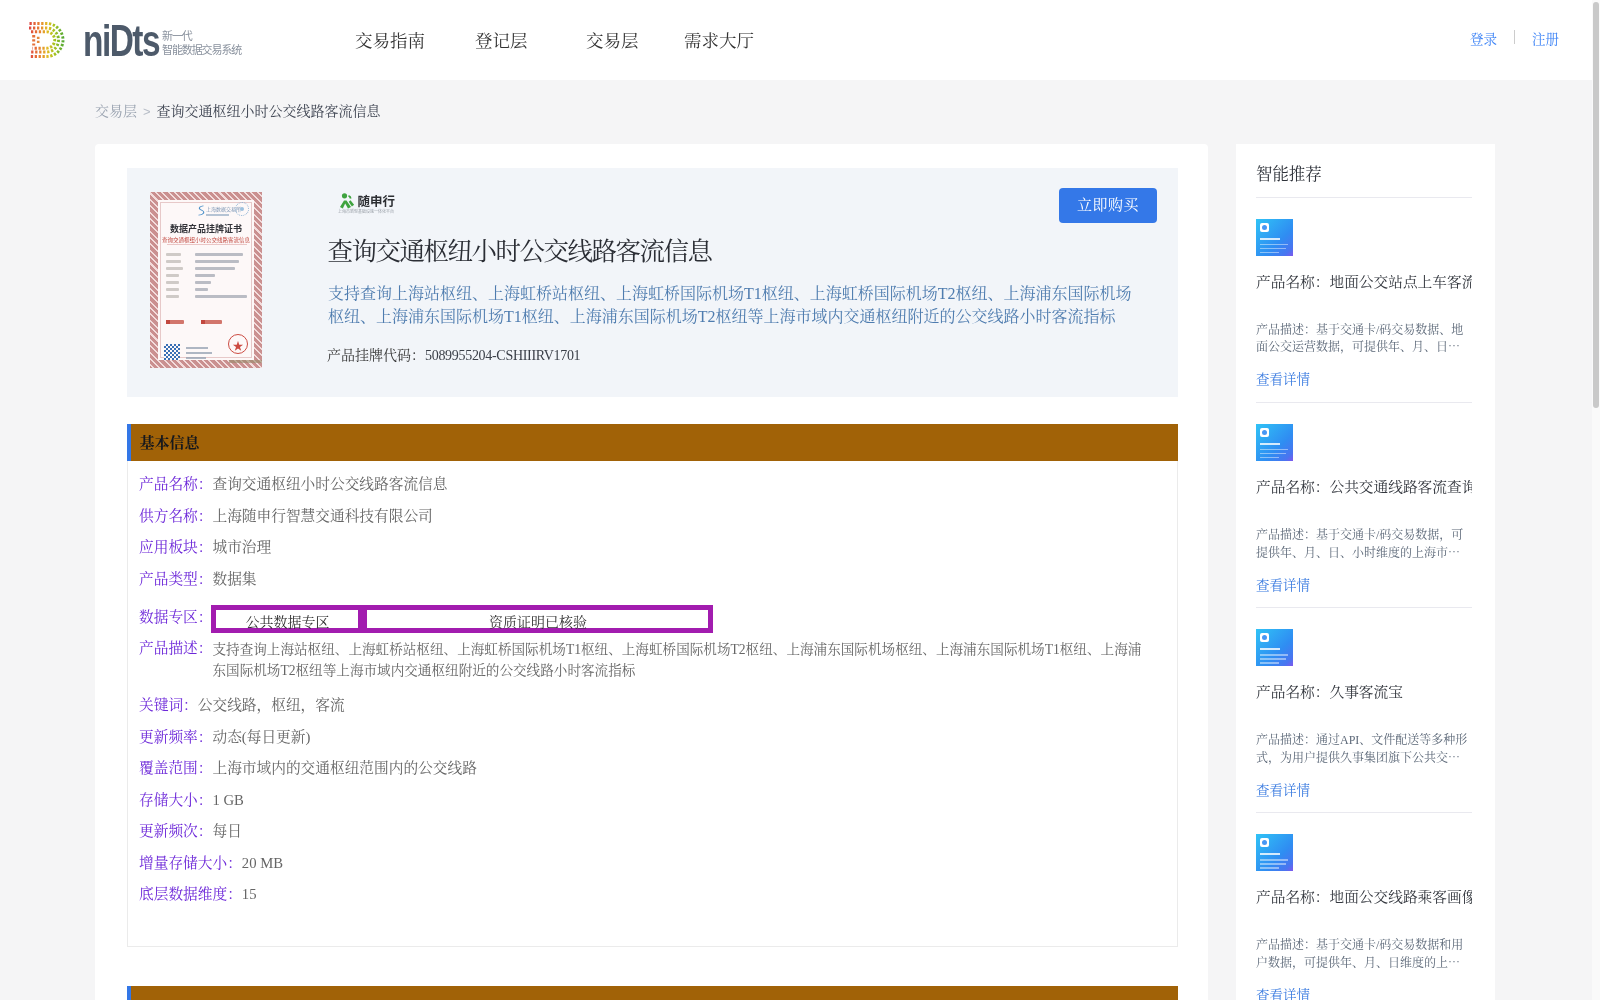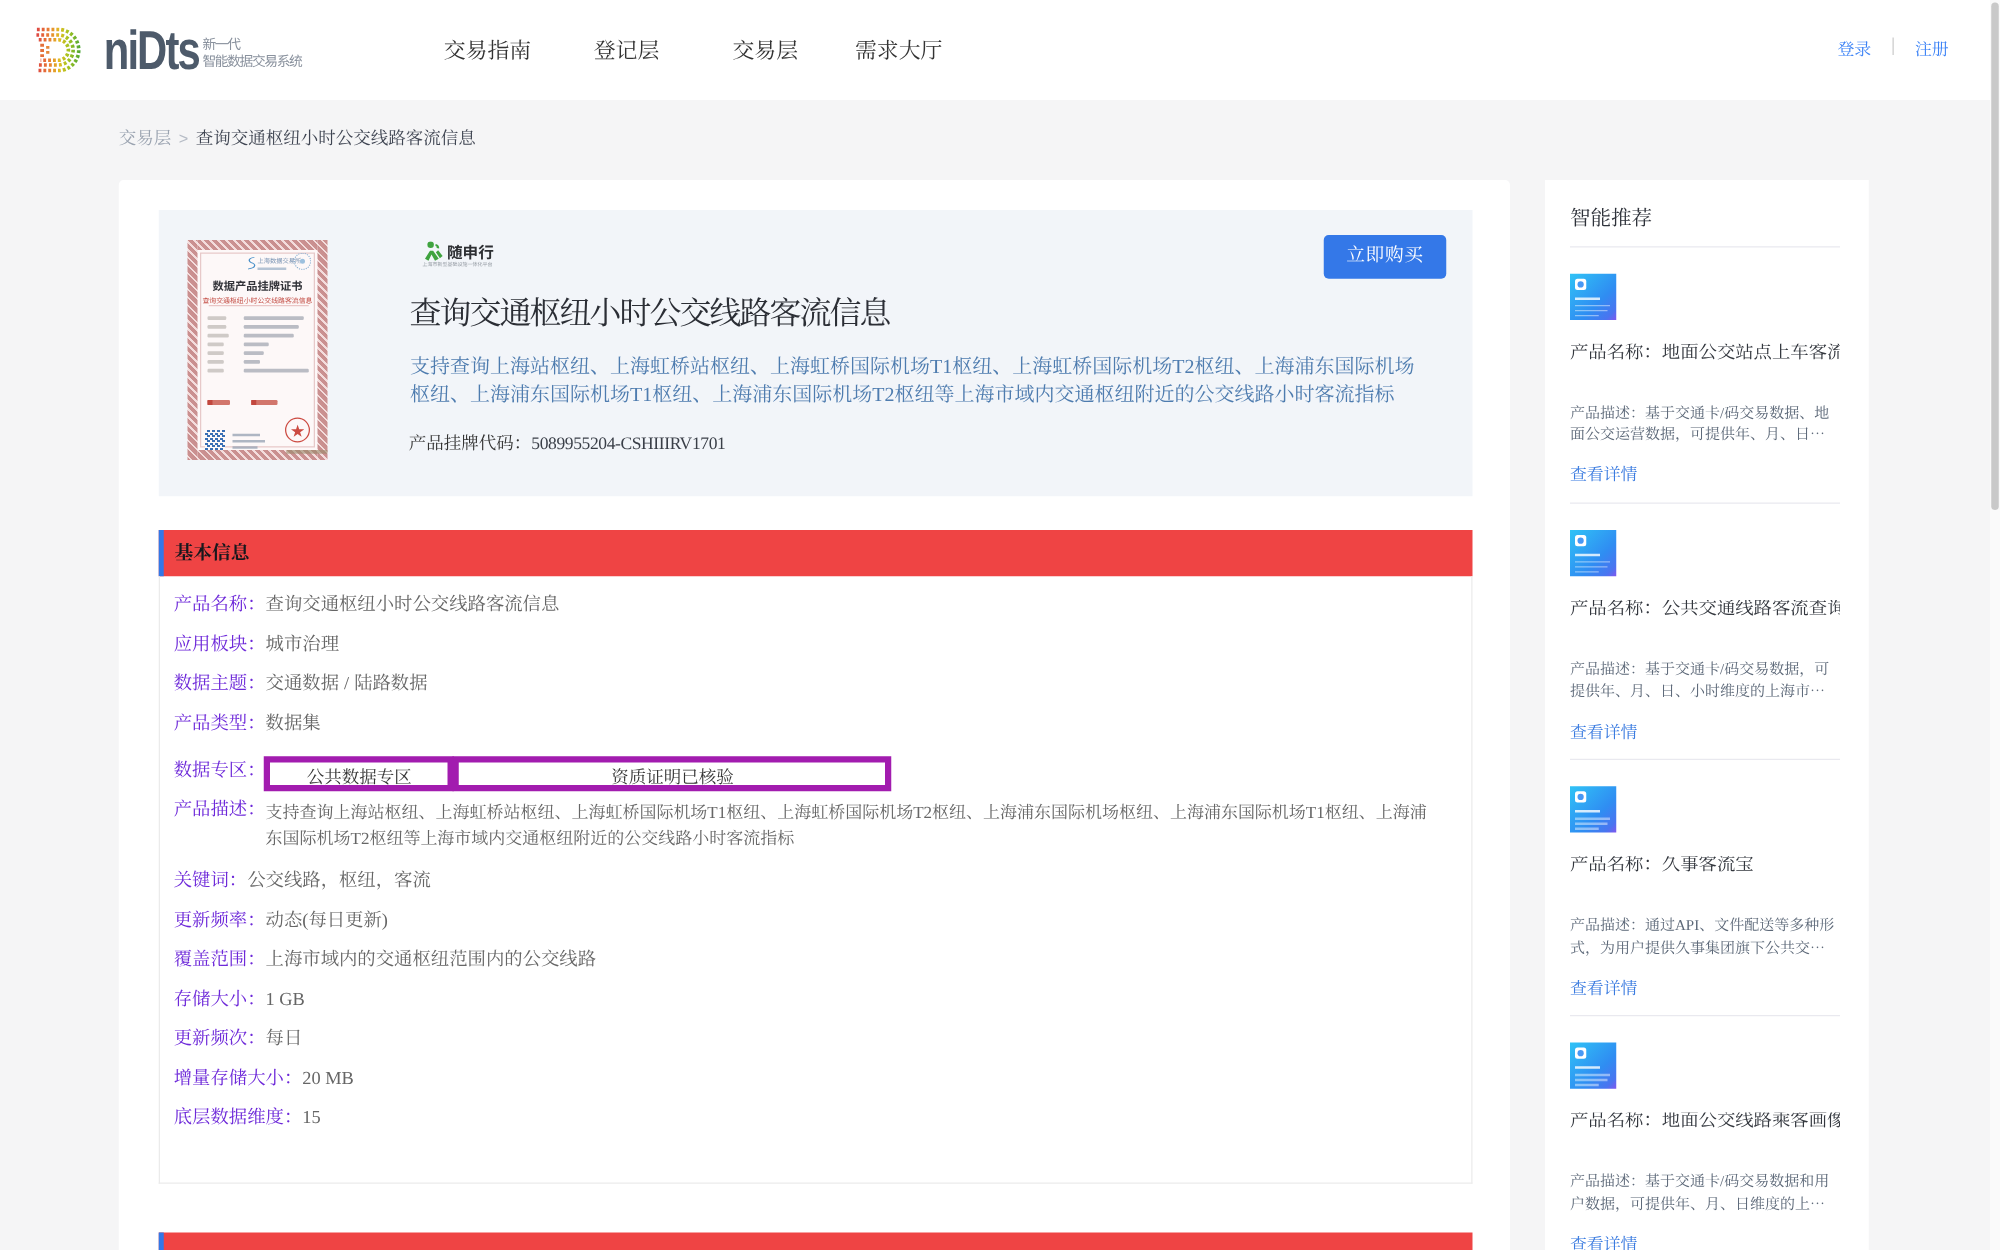--- a/index.html
+++ b/index.html
@@ -47,21 +47,21 @@
 .cert .crow { position:absolute; left:8px; height:2.5px; border-radius:1px; background:#c3beba; opacity:0.8; }
 .cert .crowv { position:absolute; left:37px; height:2.5px; border-radius:1px; background:#a9adb6; opacity:0.8; }
 .cert .ctag { position:absolute; top:120px; height:4px; background:#d2766c; border-radius:1px; }
 .cert .ctag i { position:absolute; left:0; top:0; width:4px; height:4px; background:#c2483f; display:block; }
 .cert .qr { position:absolute; left:6px; top:144px; width:16px; height:16px; background: conic-gradient(#3a6fb5 0 25%, #fdf8f8 0 50%, #3a6fb5 0 75%, #fdf8f8 0 100%); background-size:4px 4px; }
 .cert .qtx { position:absolute; left:28px; height:2px; background:#9aa5b5; opacity:0.8; }
 .cert .seal { position:absolute; right:6px; top:134px; width:20px; height:20px; border-radius:50%; border:1.5px solid #cc4b42; }
 .cert .seal i { position:absolute; left:3.5px; top:2px; color:#cc4b42; font-size:11px; font-style:normal; }
 .cert .cfoot { position:absolute; left:71px; top:160px; width:33px; height:2.5px; background:#9a8a6a; opacity:0.6; }
 
-.sec-head { position:absolute; left:32px; width:1051px; height:37px; background:#ef4444; border-left:4px solid #3377e7; }
+.sec-head { position:absolute; left:32px; width:1051px; height:37px; background:#a16207; border-left:4px solid #3377e7; }
 .sec-head span { position:absolute; left:8.5px; top:7px; font-size:15px; font-weight:bold; color:#16181d; }
 .sh1 { top:280px; }
 .sh2 { top:841.7px; }
 .info-box { position:absolute; left:32px; top:317px; width:1051px; height:486px; border:1px solid #ebebeb; border-top:none; padding:16px 12px 0 11px; }
 .row { margin-bottom:16.5px; font-size:14.7px; line-height:15px; color:#666; white-space:nowrap; }
 .row .lb { color:#6d28d9;text-align:center; }
 .zone { display:inline-block; vertical-align:-4.9px; font-size:14px; color:#333; margin-left:-1px; }
 .zone span { display:inline-block; height:28px; line-height:26px; border:5px solid #a21caf; text-align:center; }
 .zone .z1 { width:152px; }
 .zone .z2 { width:351px; margin-left:-1px; }
@@ -183,22 +183,22 @@
     <div class="hero-desc">支持查询上海站枢纽、上海虹桥站枢纽、上海虹桥国际机场T1枢纽、上海虹桥国际机场T2枢纽、上海浦东国际机场枢纽、上海浦东国际机场T1枢纽、上海浦东国际机场T2枢纽等上海市域内交通枢纽附近的公交线路小时客流指标</div>
     <div class="hero-code">产品挂牌代码：<b>5089955204-CSHIIIRV1701</b></div>
     <div class="buy">立即购买</div>
   </div>
 
   <div class="sec-head sh1">
       <span>基本信息</span>
     </div>
   <div class="info-box">
     <div class="row"><span class="lb">产品名称：</span>查询交通枢纽小时公交线路客流信息</div>
+    <div class="row"><span class="lb">供方名称：</span>上海随申行智慧交通科技有限公司</div>
     <div class="row"><span class="lb">应用板块：</span>城市治理</div>
-    <div class="row"><span class="lb">数据主题：</span>交通数据<span style="padding:0 4px;">/</span>陆路数据</div>
     <div class="row" style="margin-bottom:18px;"><span class="lb">产品类型：</span>数据集</div>
     <div class="row" style="margin-bottom:8.5px;"><span class="lb">数据专区：</span><span class="zone"><span class="z1">公共数据专区</span><span class="z2">资质证明已核验</span></span></div>
     <div class="row" style="margin-bottom:17px;"><span class="lb">产品描述：</span><span class="desc-val">支持查询上海站枢纽、上海虹桥站枢纽、上海虹桥国际机场T1枢纽、上海虹桥国际机场T2枢纽、上海浦东国际机场枢纽、上海浦东国际机场T1枢纽、上海浦东国际机场T2枢纽等上海市域内交通枢纽附近的公交线路小时客流指标</span></div>
     <div class="row"><span class="lb">关键词：</span>公交线路，枢纽，客流</div>
     <div class="row"><span class="lb">更新频率：</span>动态(每日更新)</div>
     <div class="row"><span class="lb">覆盖范围：</span>上海市域内的交通枢纽范围内的公交线路</div>
     <div class="row"><span class="lb">存储大小：</span>1 GB</div>
     <div class="row"><span class="lb">更新频次：</span>每日</div>
     <div class="row"><span class="lb">增量存储大小：</span>20 MB</div>
     <div class="row"><span class="lb">底层数据维度：</span>15</div>

